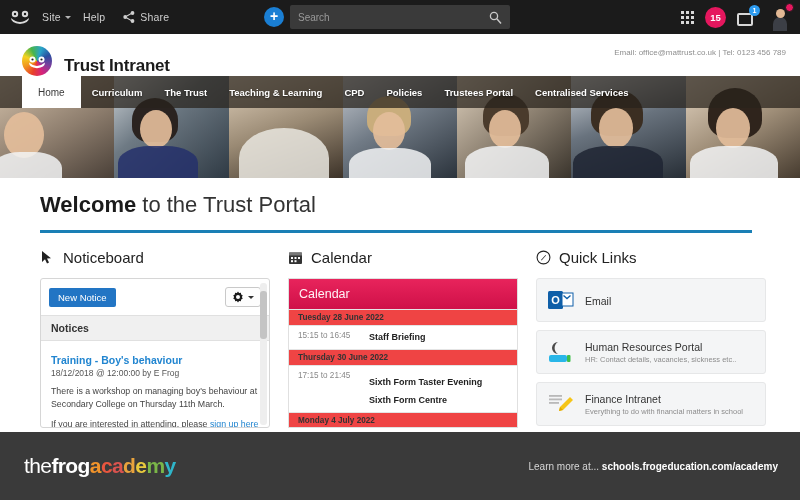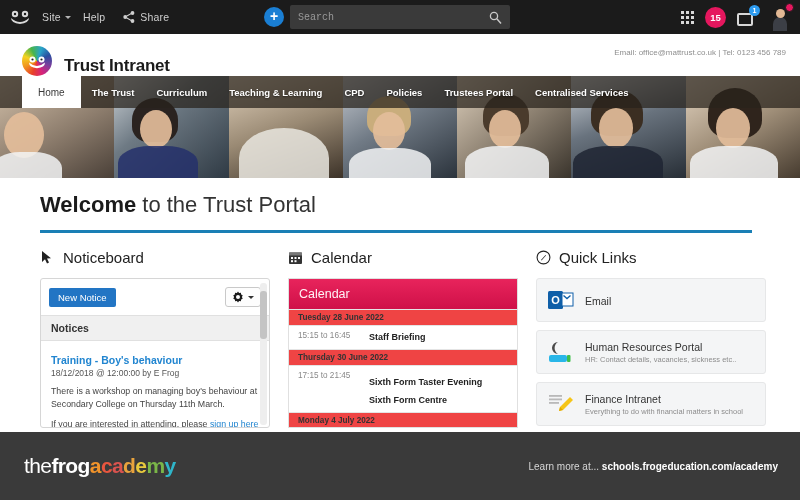--- a/index.html
+++ b/index.html
@@ -32,21 +32,21 @@
     border-radius: 50%; background: #1a7fd4; color: #fff; font-size: 14px;
     line-height: 19px; text-align: center; font-weight: bold; cursor: pointer;
   }
   .search-box {
     position: absolute; left: 290px; top: 5px; width: 220px; height: 24px;
     background: #3a3a3a; border-radius: 2px; display: flex; align-items: center;
     padding: 0 8px; cursor: text;
   }
   .search-box input {
     flex: 1; background: transparent; border: none; outline: none;
-    color: #d5d5d5; font-size: 10px; font-family: Liberation Mono, monospace;
+    color: #d5d5d5; font-size: 10px; font-family: Liberation Sans, sans-serif;
   }
   .search-box input::placeholder { color: #9a9a9a; }
 
   .tb-right {
     position: absolute; right: 8px; top: 0; height: 34px;
     display: flex; align-items: center; gap: 11px;
   }
   .grid-icon { display: grid; grid-template-columns: repeat(3,3px); gap: 2px; cursor: pointer; }
   .grid-icon i { width: 3px; height: 3px; background: #d8d8d8; display: block; }
   .badge-pink {
@@ -351,22 +351,22 @@
       <div class="bseg b7">
           <span class="sky"></span>
         <span class="hair" style="left:22px;top:12px;width:54px;height:50px;background:#2f241c"></span>
         <span class="face" style="left:30px;top:32px;width:34px;height:40px"></span>
         <span class="torso" style="left:4px;top:70px;width:88px;height:42px"></span>
         </div>
     </div>
 
     <div class="nav-overlay">
       <div class="nav-home">Home</div>
+      <div class="nav-item">Curriculum</div>
       <div class="nav-item">The Trust</div>
-      <div class="nav-item">Curriculum</div>
       <div class="nav-item">Teaching &amp; Learning</div>
       <div class="nav-item">CPD</div>
       <div class="nav-item">Policies</div>
       <div class="nav-item">Trustees Portal</div>
       <div class="nav-item">Centralised Services</div>
     </div>
   </div>
 
   <div class="content">
     <h1 class="welcome">

